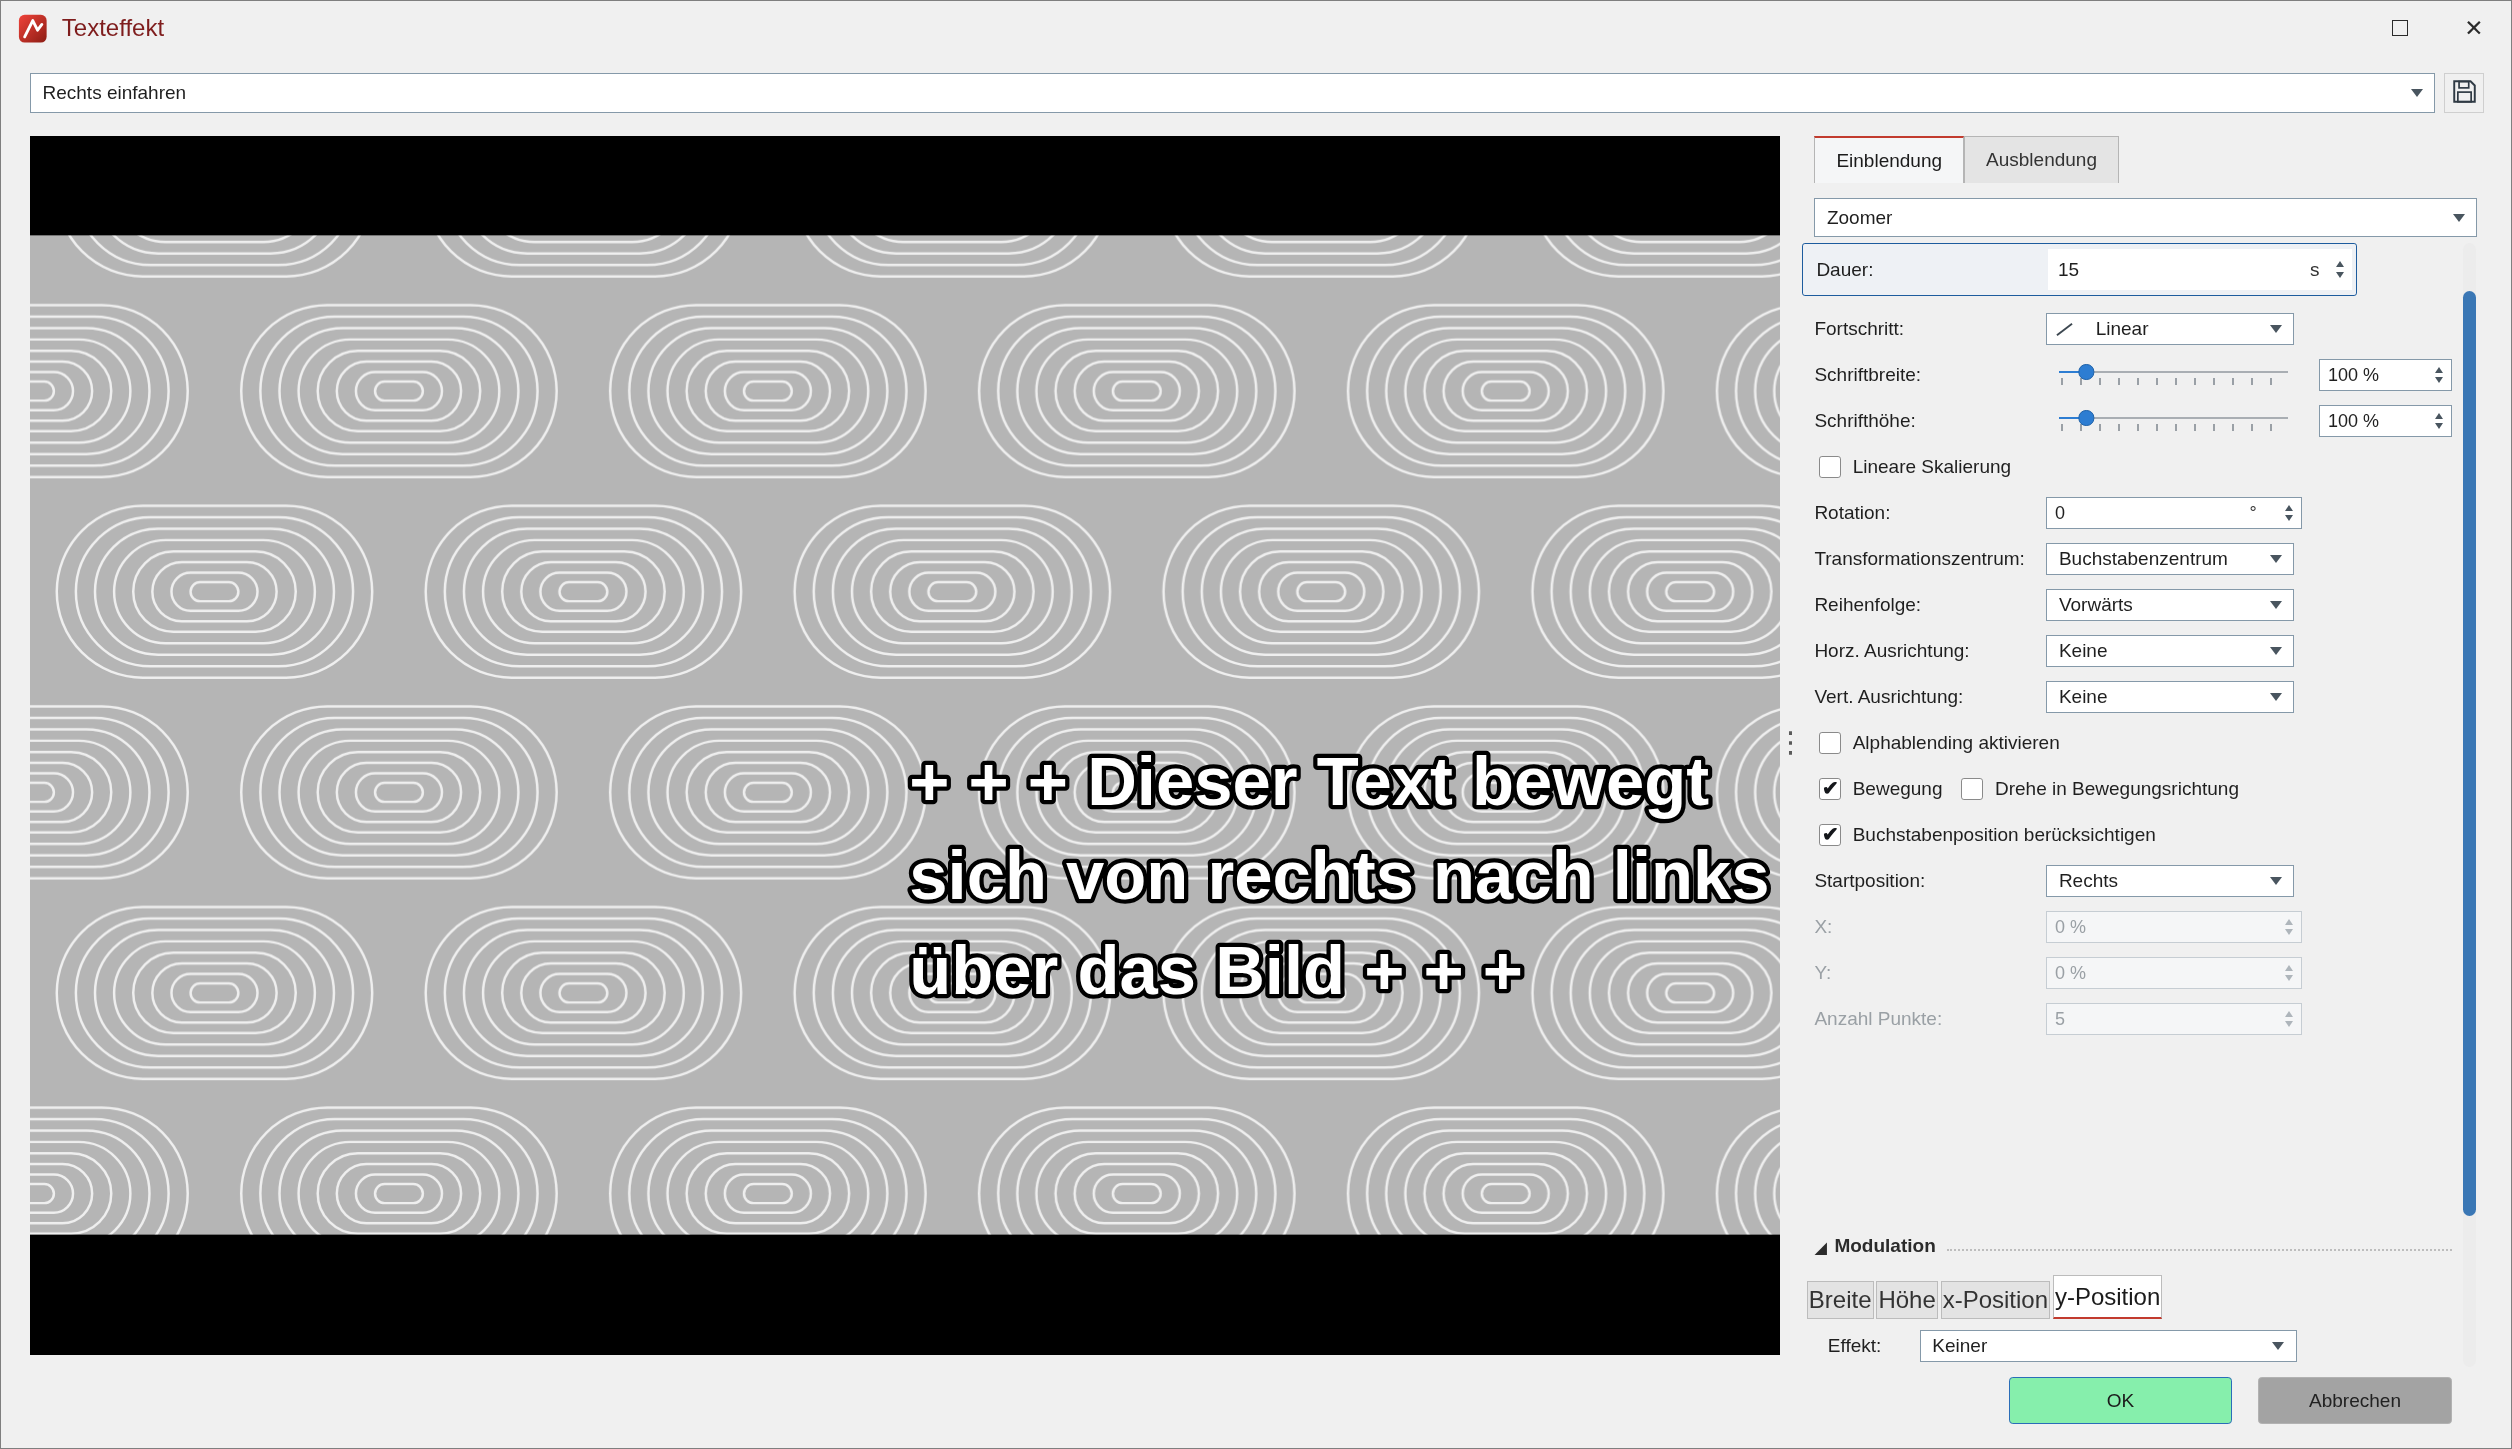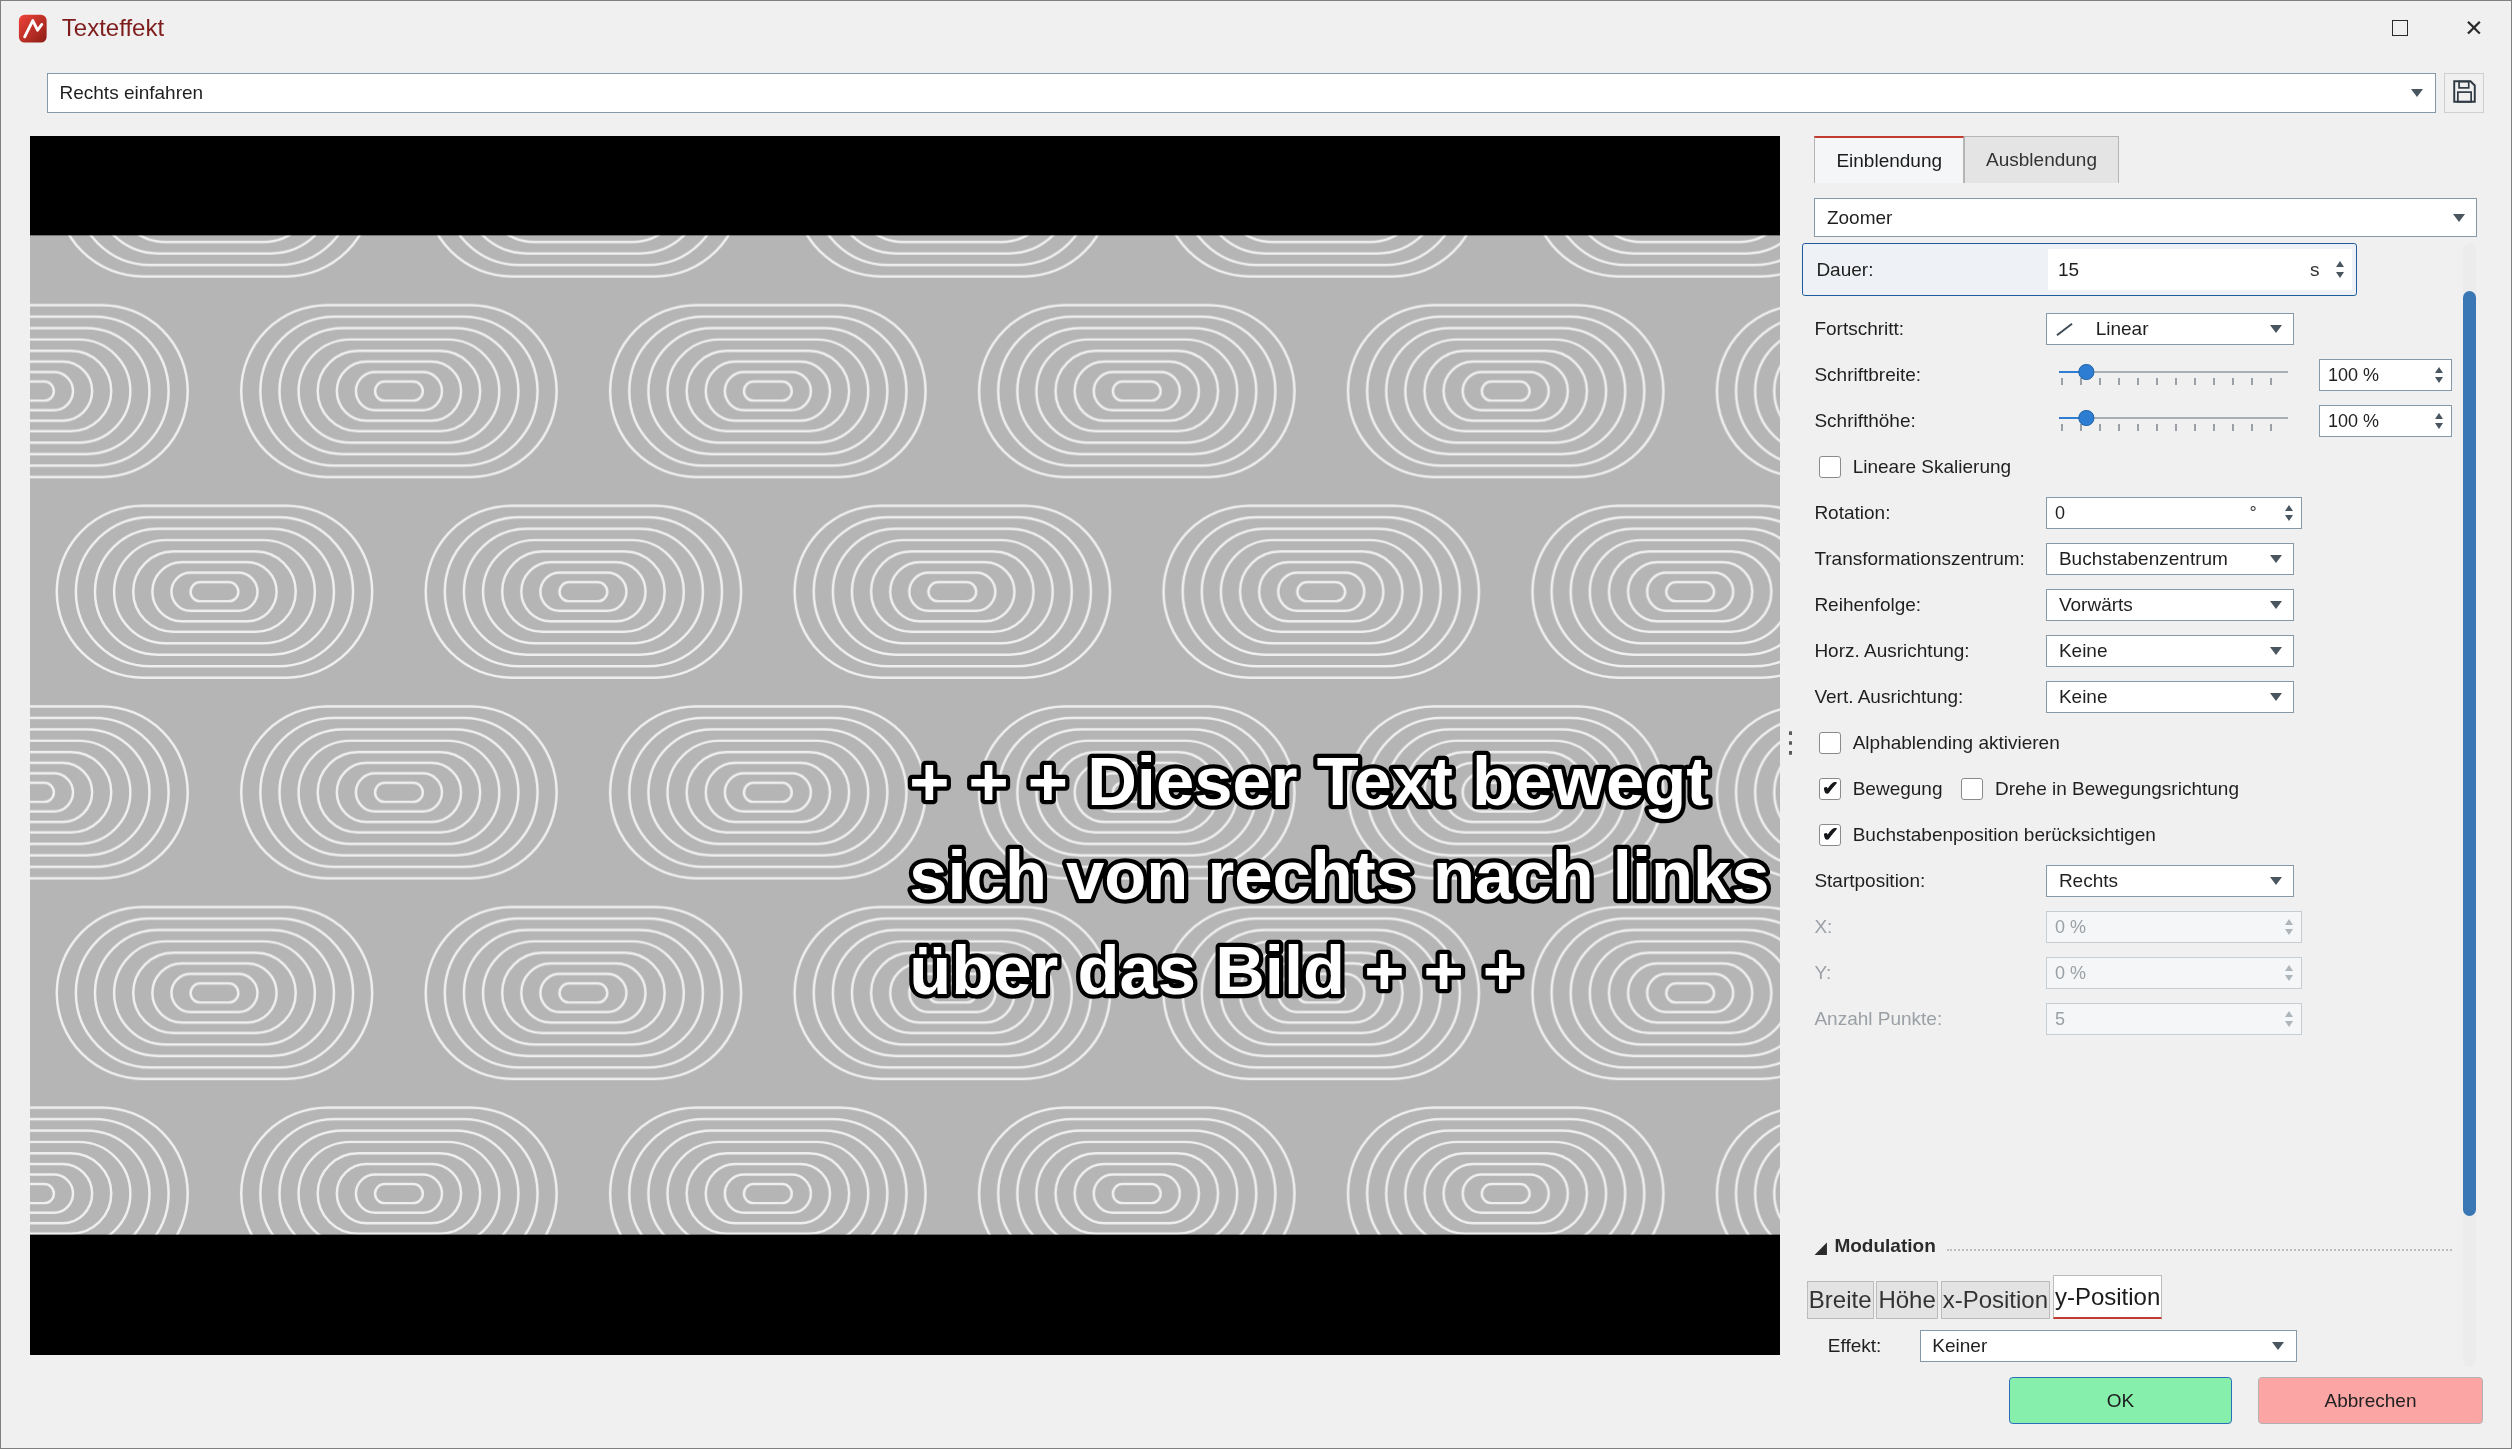--- a/index.html
+++ b/index.html
@@ -10,21 +10,21 @@
   
   .titlebar { position:absolute; top:0; left:0; right:0; height:54px; display:flex; align-items:center; }
   .app-icon { margin-left:15.3px; width:34px; height:34px; display:flex; align-items:center; justify-content:center; }
   .win-title { margin-left:11.5px; font-size:24px; color:#7f1d1d; }
   .win-controls { margin-left:auto; display:flex; height:100%; }
   .win-btn { width:74px; height:100%; display:flex; align-items:center; justify-content:center; cursor:pointer; }
   .glyph-max { width:16.2px; height:16.2px; border:1.9px solid #2a2a2a; display:block; }
   .glyph-close { font-size:23px; color:#2a2a2a; line-height:1; }
 
   
-  .toolbar { position:absolute; top:72px; left:46px; right:27px; height:40px; display:flex; align-items:center; }
+  .toolbar { position:absolute; top:72px; left:29px; right:27px; height:40px; display:flex; align-items:center; }
   .combo { display:flex; align-items:center; background:#fff; border:1px solid #8599a9; }
   .combo .combo-text { padding-left:11.5px; font-size:19px; flex:1; white-space:nowrap; overflow:hidden; }
   .arrow { width:0; height:0; border-left:6.7px solid transparent; border-right:6.7px solid transparent;
            border-top:8.6px solid #49555f; margin:0 11.5px 0 auto; flex:none; }
   .combo.disabled .arrow { border-top-color:#a9b2ba; }
   .preset { width:2408px; height:40px; }
   .save-btn { width:40px; height:40px; margin-left:8.6px; display:flex; align-items:center; justify-content:center;
               border:1px solid #cfcfcf; background:#f0f0f0; cursor:pointer; }
 
   
@@ -105,21 +105,21 @@
   .effekt-row .combo { width:377px; height:32.5px; }
 
   
   .scroll-track { position:absolute; left:661px; top:107px; width:13.4px; height:1124px; background:#ececec; border-radius:6.7px; }
   .scroll-thumb { position:absolute; left:0; top:48px; width:13.4px; height:925px; background:#3a77b5; border-radius:6.7px; cursor:grab; }
 
   
   .btn { position:absolute; top:1376px; height:47px; border-radius:3.8px; display:flex; align-items:center;
          justify-content:center; font-size:19px; cursor:pointer; }
   .btn.ok { left:2008px; width:223px; background:#86efac; border:1.9px solid #2a6db8; color:#1b1b1b; }
-  .btn.cancel { left:2257px; width:225px; background:#fca5a5; border:1px solid #b2b2b2; color:#222; }
+  .btn.cancel { left:2257px; width:194px; background:#a3a3a3; border:1px solid #b2b2b2; color:#222; }
 </style>
 </head>
 <body>
 
 <div class="window">
 
   <div class="titlebar">
     <span class="app-icon">
       <svg width="32.5" height="32.5" viewBox="0 0 34 34">
         <defs>

